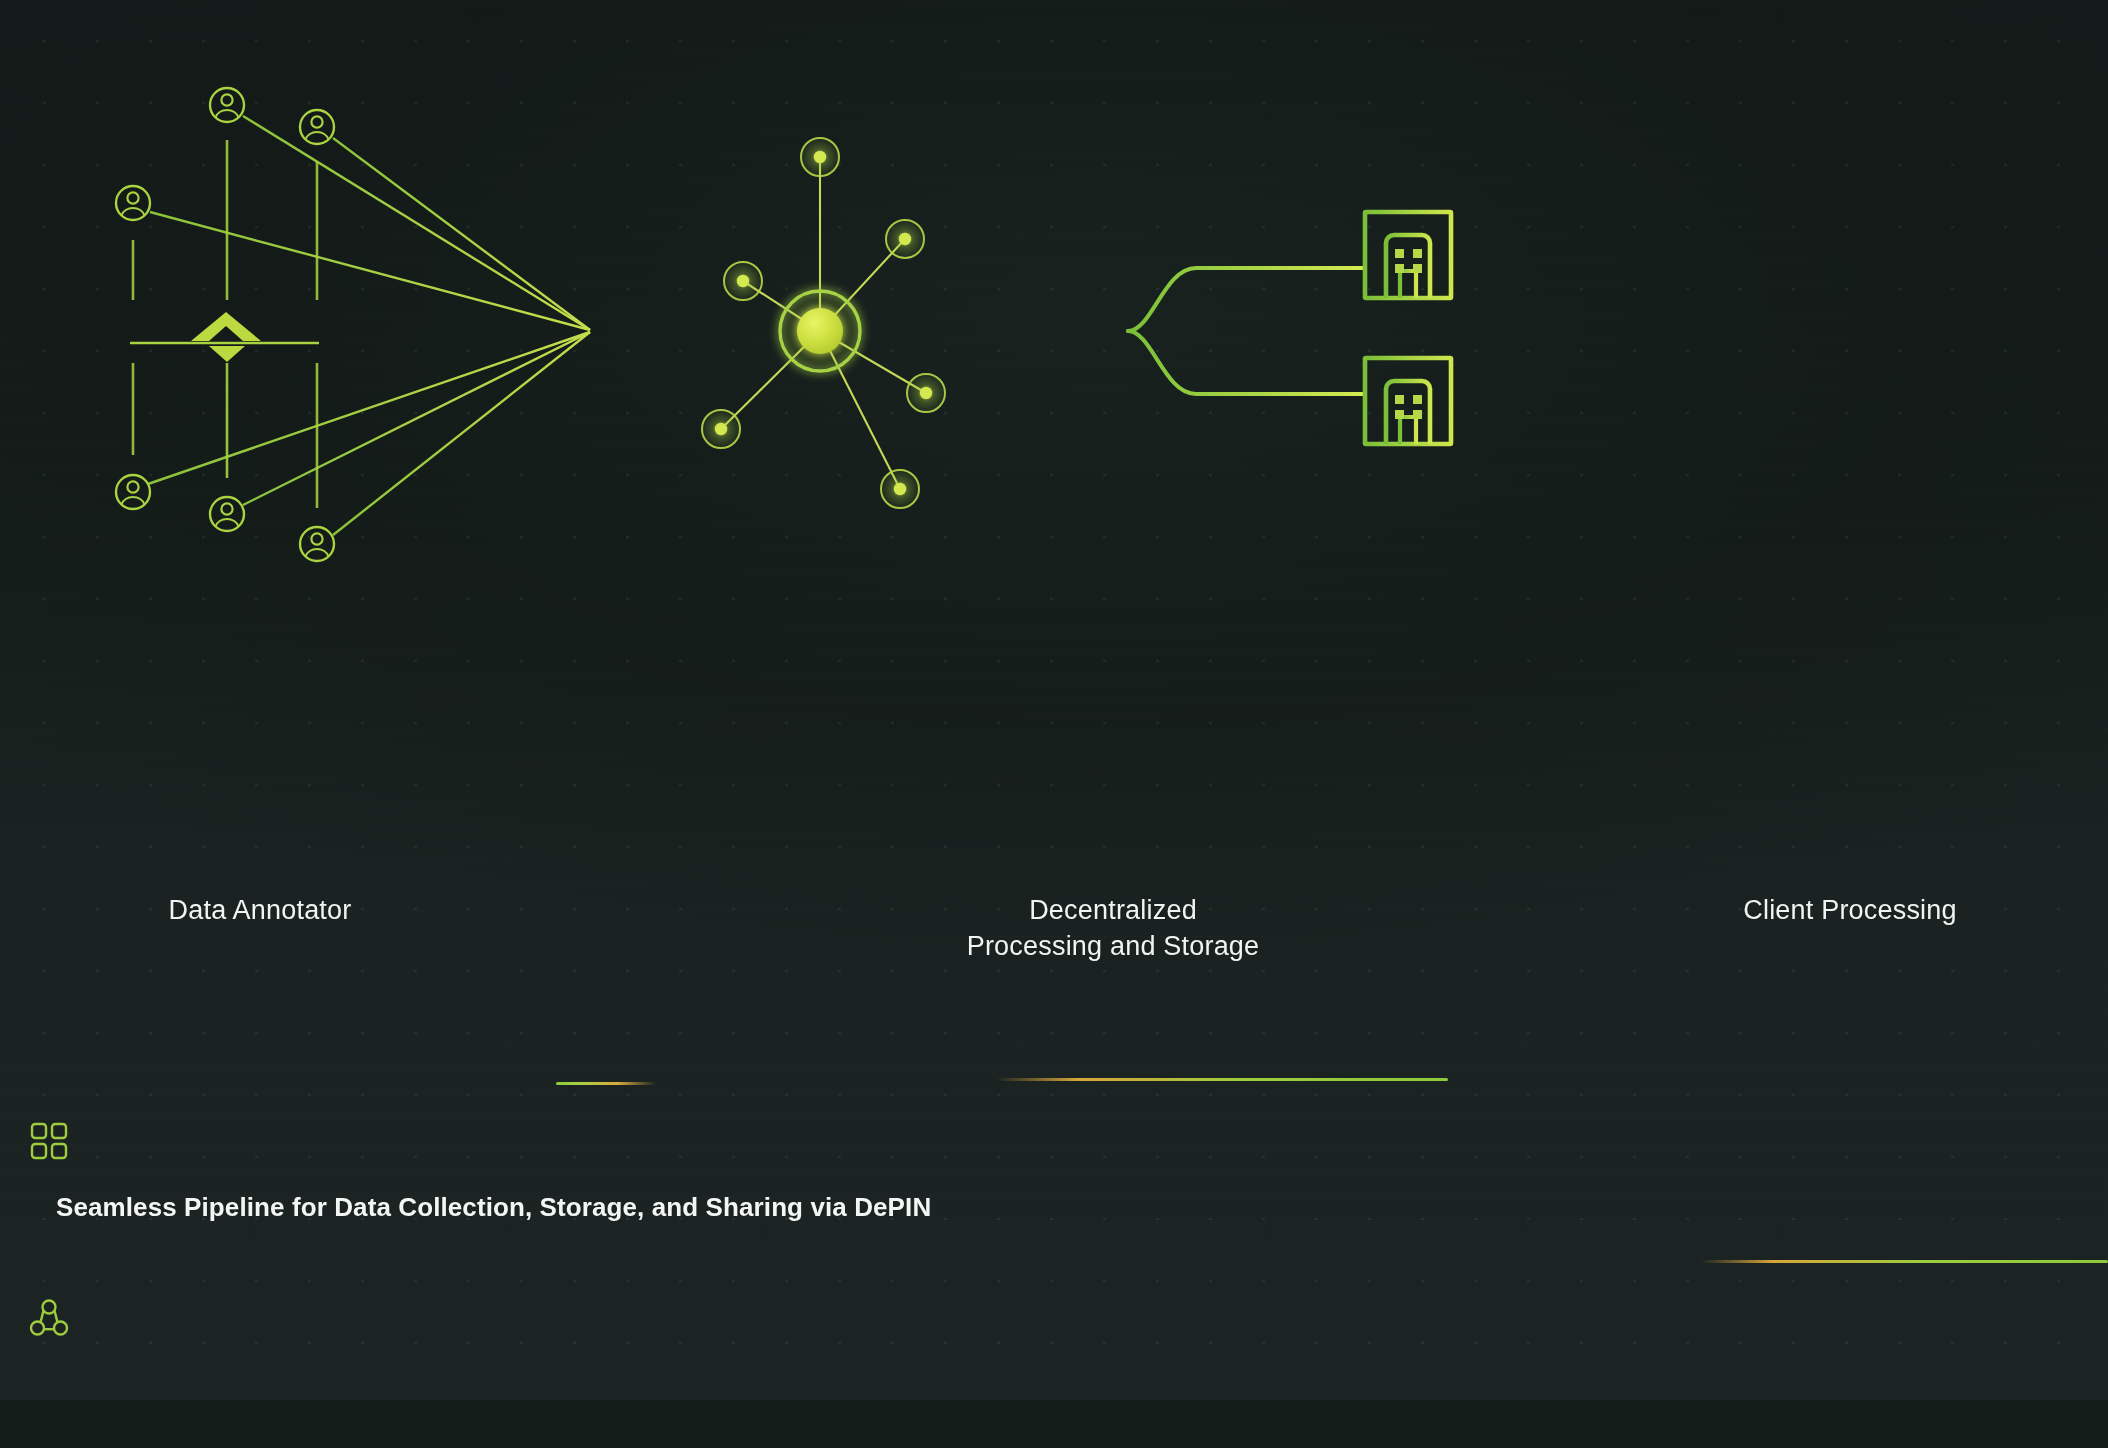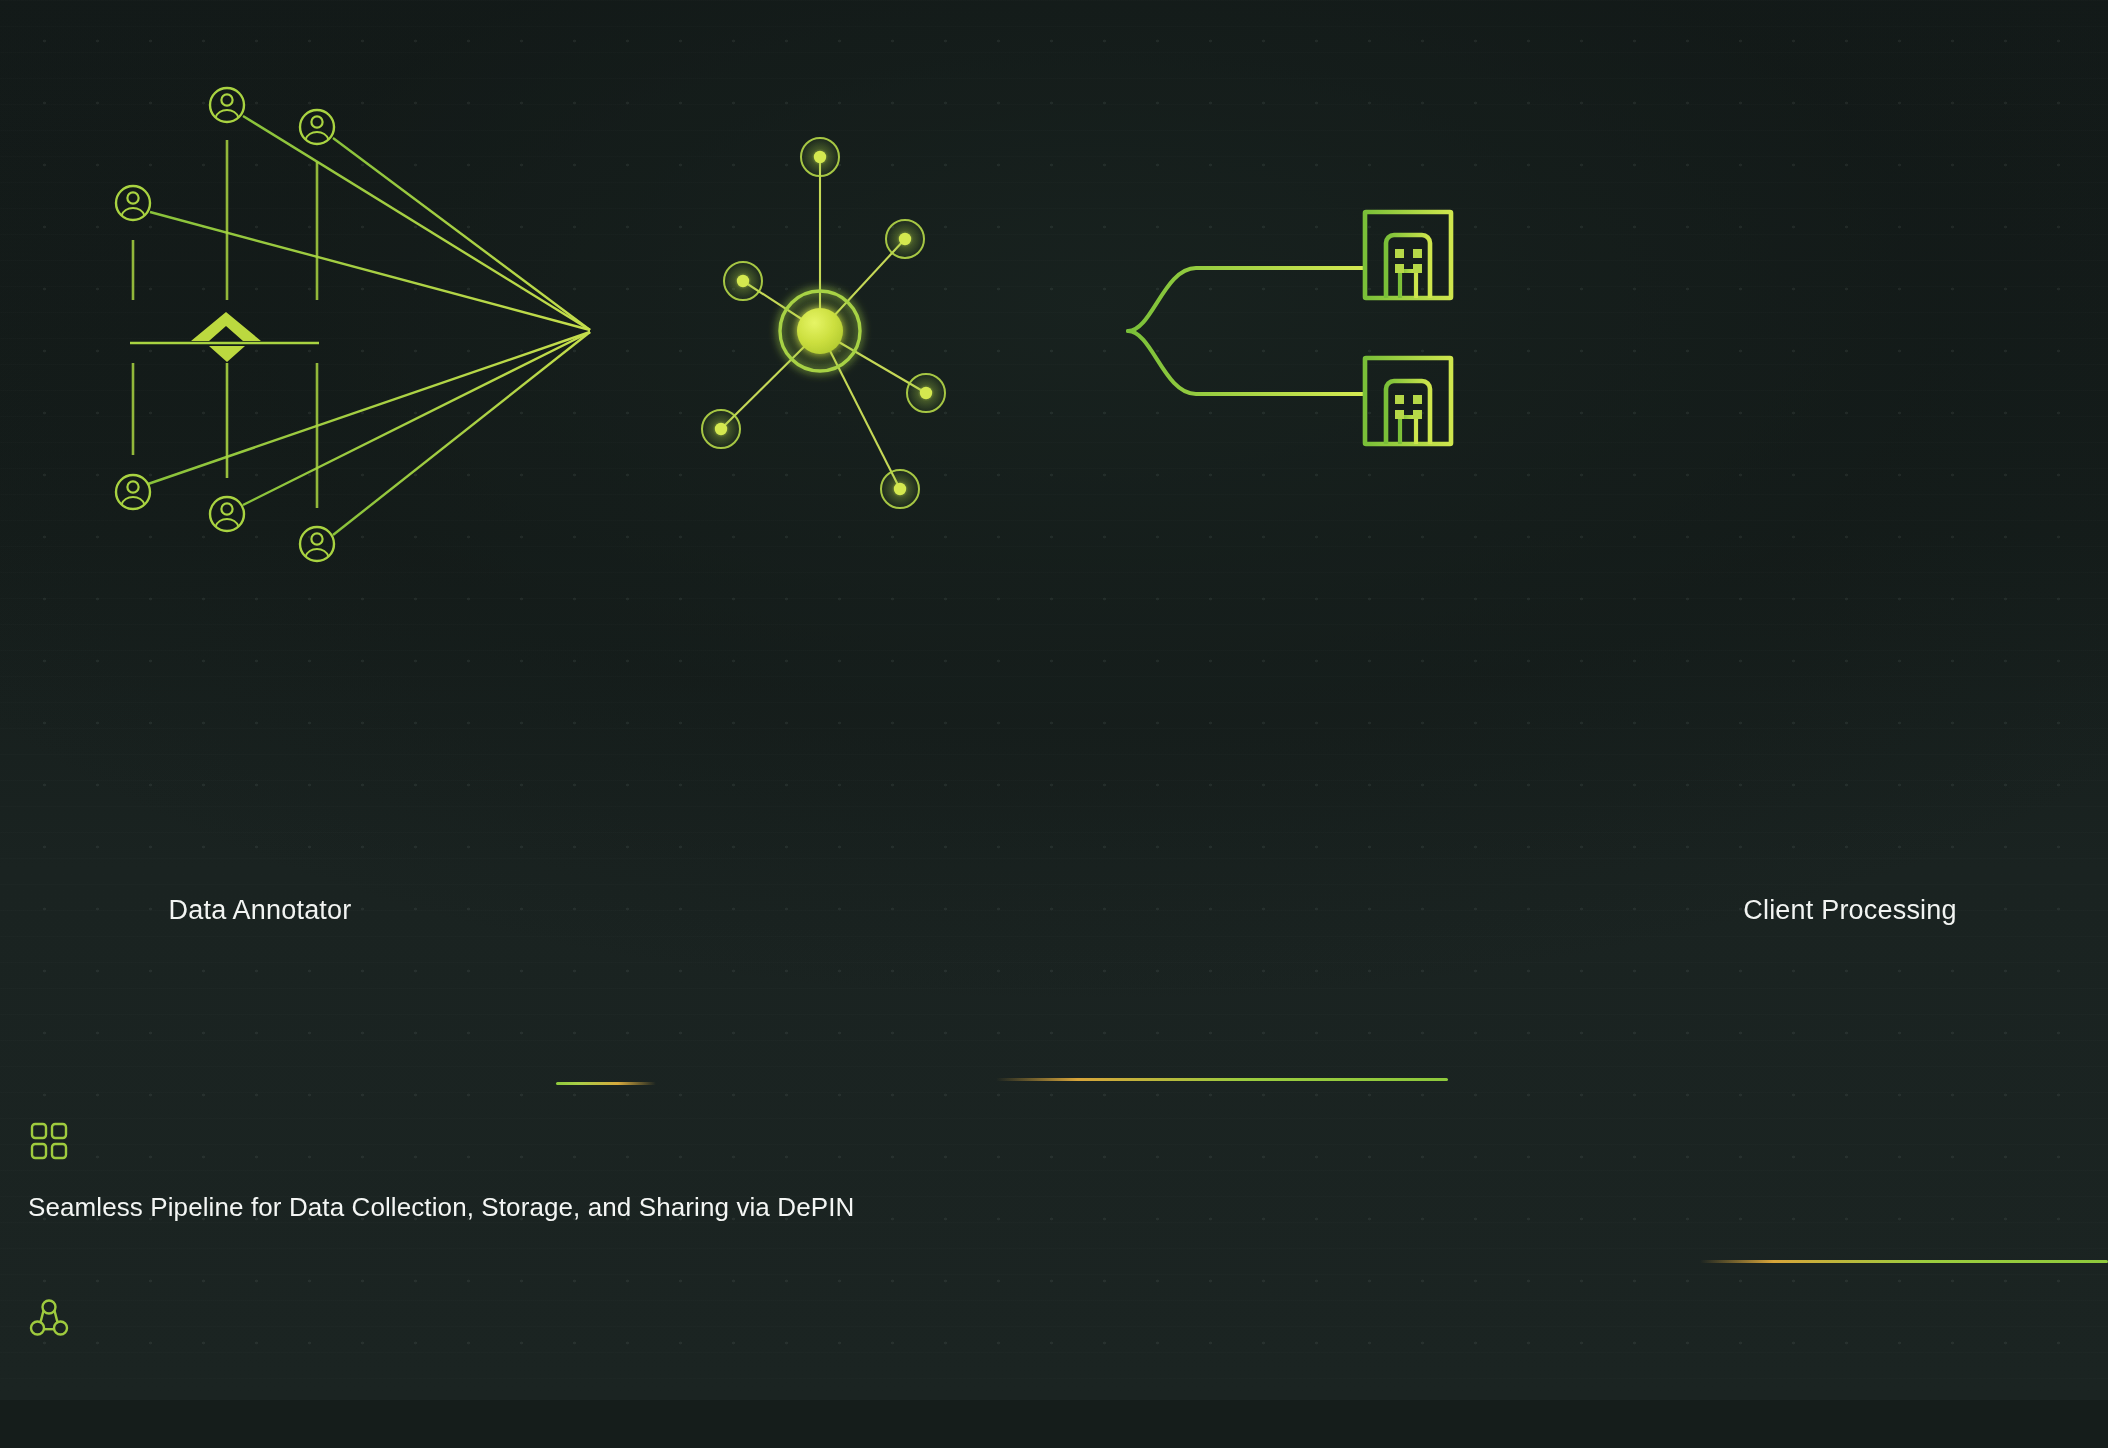--- a/index.html
+++ b/index.html
@@ -104,23 +104,24 @@
     display: block;
     width: 42px;
     height: 42px;
     margin-bottom: 30px;
     color: #9fcb3e;
   }
   .feature-icon svg { display: block; width: 42px; height: 42px; }
   .feature-title {
     color: #f4f6f4;
     font-size: 26px;
-    font-weight: 400;
+    font-weight: 700;
     letter-spacing: 0.1px;
     white-space: nowrap;
+    margin-left: 28px;
   }
 
   
   #feature-0 { padding-left: 28px; }
   #feature-1 { padding-left: 1085px; }
   #feature-2 { padding-left: 28px; }
   #feature-3 { padding-left: 1085px; }
 </style>
 </head>
 <body>
@@ -307,20 +308,22 @@
         <path d="M1400 444 L1400 417 h16 v27" stroke-width="4.2"></path>
         <rect x="1395" y="395" width="9" height="9" fill="#b6d848" stroke="none"></rect>
         <rect x="1413" y="395" width="9" height="9" fill="#b6d848" stroke="none"></rect>
         <rect x="1395" y="410" width="9" height="9" fill="#b6d848" stroke="none"></rect>
         <rect x="1413" y="410" width="9" height="9" fill="#b6d848" stroke="none"></rect>
       </g>
     </g>
   </svg>
 
   <div class="stage-label" id="label-annotator">Data Annotator</div>
+  <div class="stage-label" id="label-processing">Decentralized
+Processing and Storage</div>
   <div class="stage-label" id="label-enterprise">Client Processing</div>
 
   <div class="rule g-left" id="rule-1"></div>
   <div class="rule g-right" id="rule-2"></div>
   <div class="rule g-right" id="rule-3"></div>
   <div class="rule g-left" id="rule-4"></div>
   <div class="rule g-left" id="rule-5"></div>
 
   <div id="features">
 

